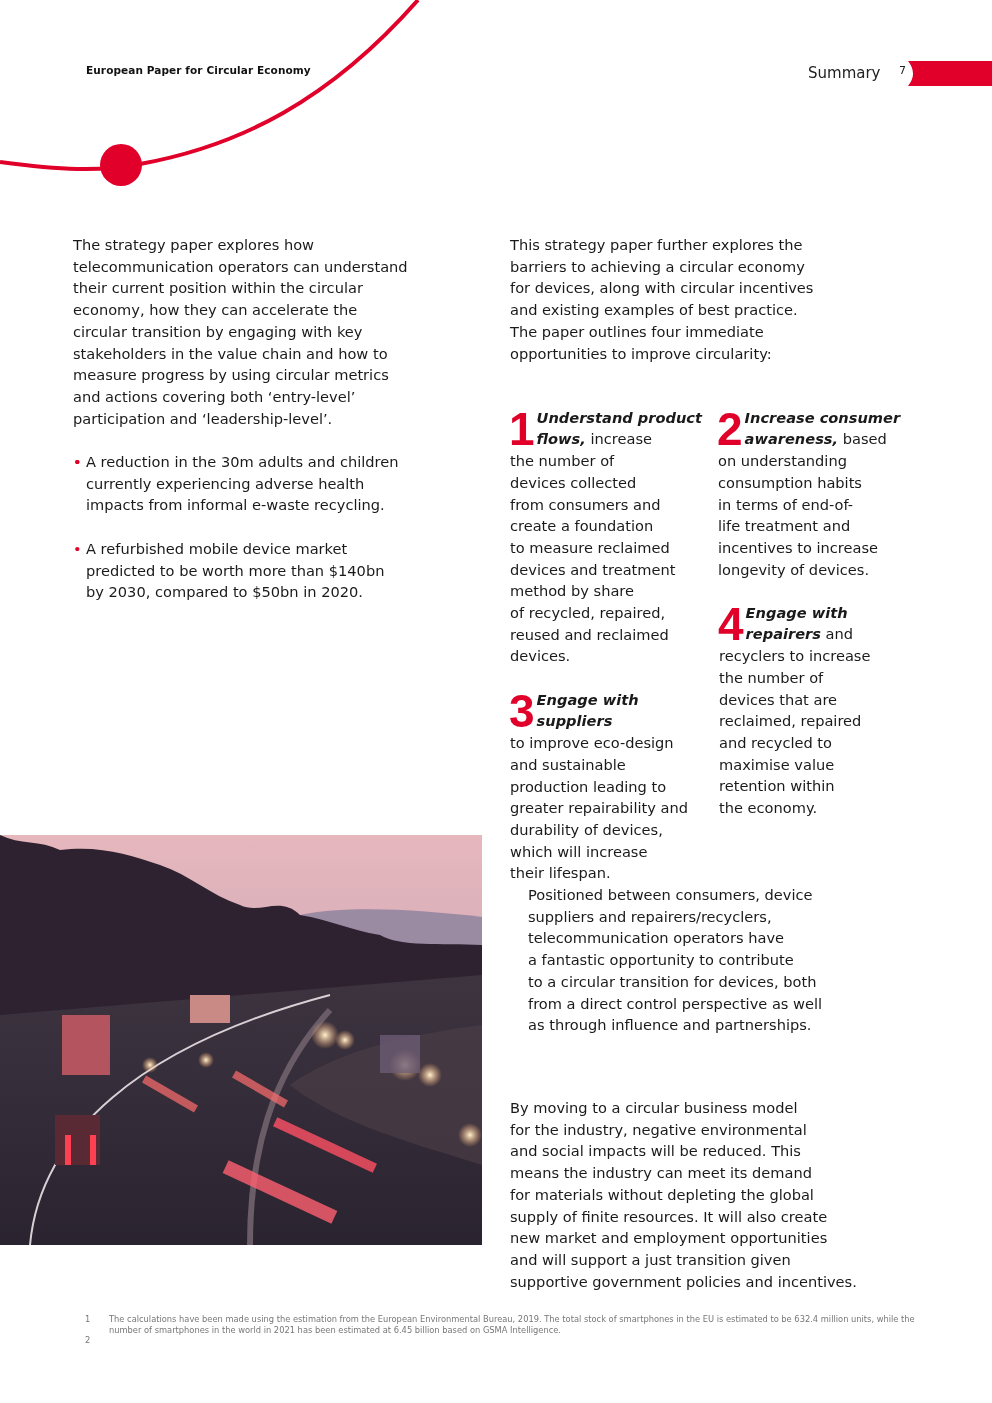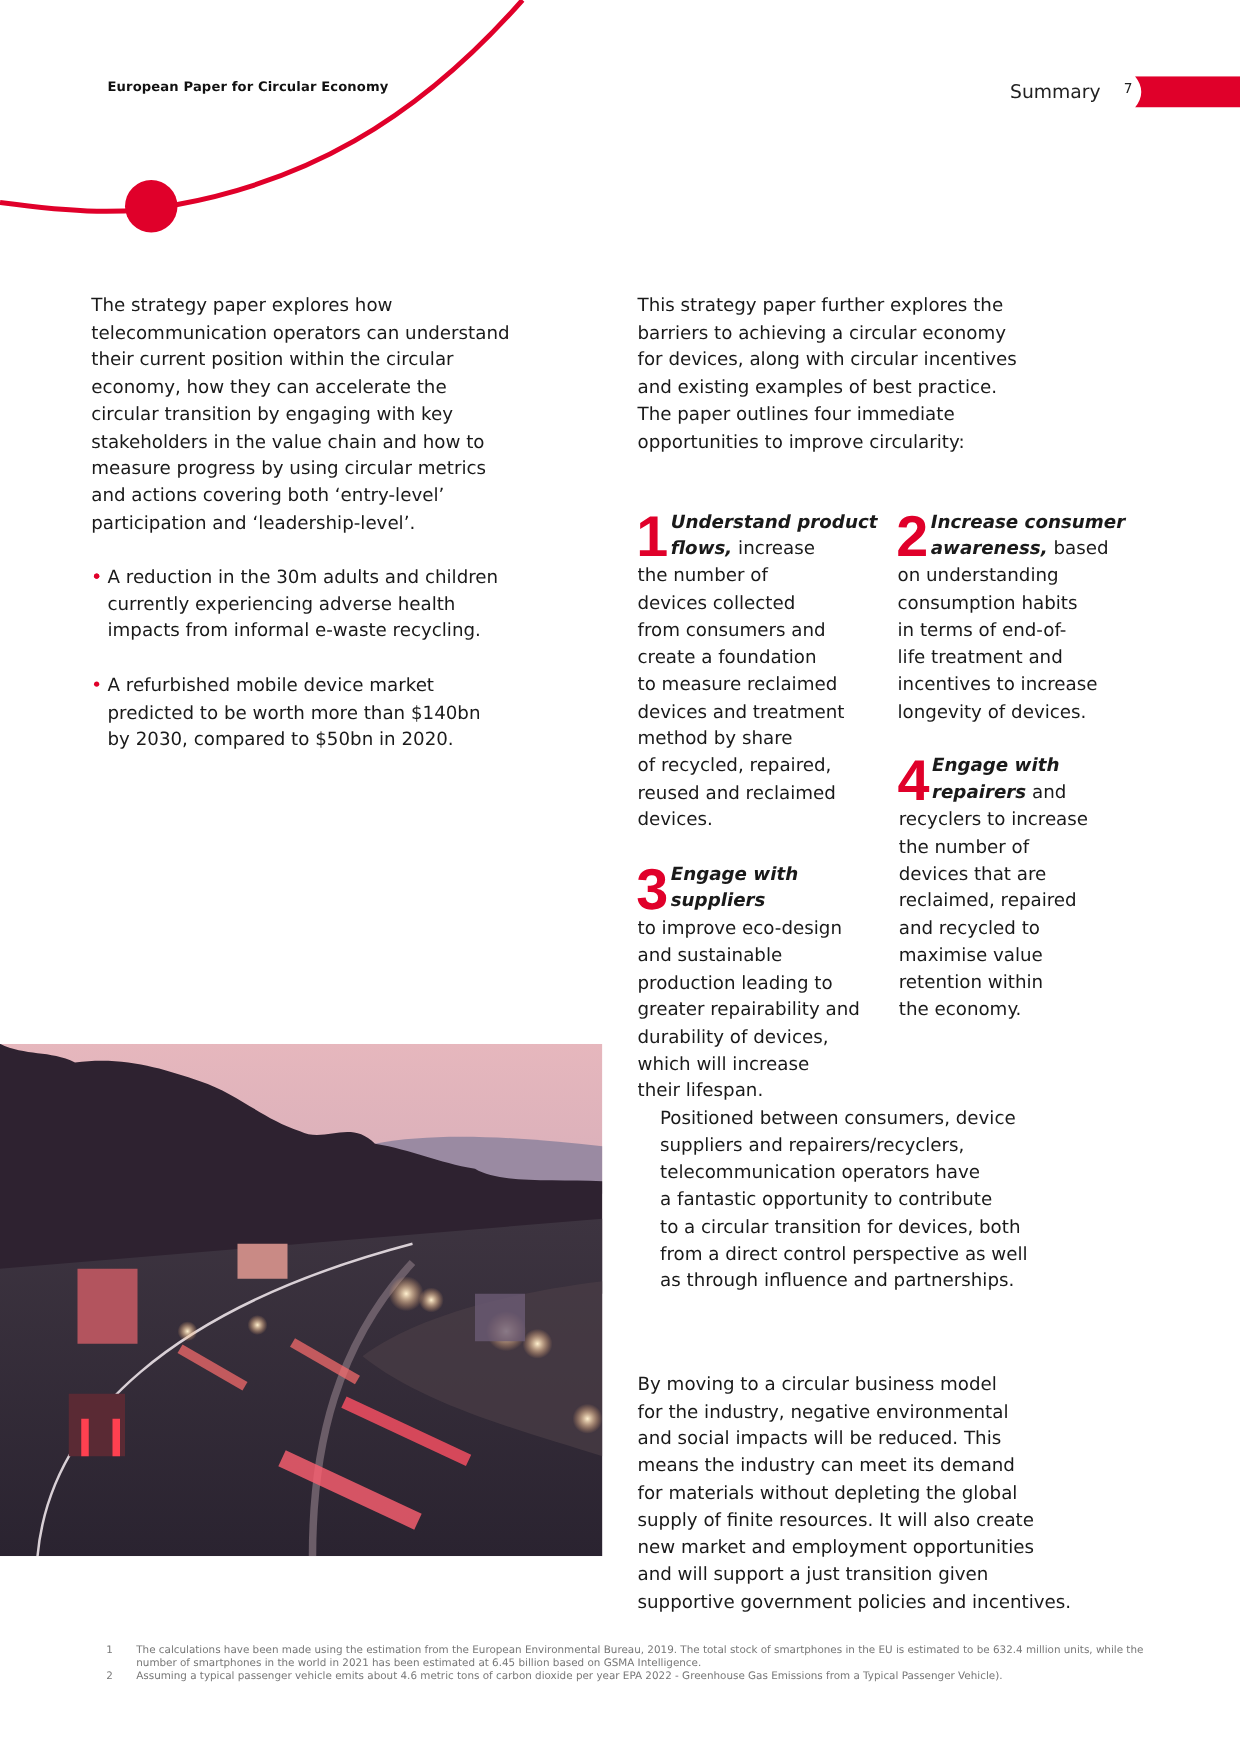--- a/index.html
+++ b/index.html
@@ -193,15 +193,14 @@
   </svg>
 </div>
 
 <div class="footnotes">
   <div class="fn">
     <span class="n">1</span>
     <span>The calculations have been made using the estimation from the European Environmental Bureau, 2019. The total stock of smartphones in the EU is estimated to be 632.4 million units, while the number of smartphones in the world in 2021 has been estimated at 6.45 billion based on GSMA Intelligence.</span>
   </div>
   <div class="fn">
     <span class="n">2</span>
-    <span>Assuming a typical passenger vehicle emits about 4.6 metric tons of carbon dioxide per year EPA 2022 - Greenhouse Gas Emissions from a Typical Passenger Vehicle).</span>
   </div>
 </div>
 
 </body></html>

